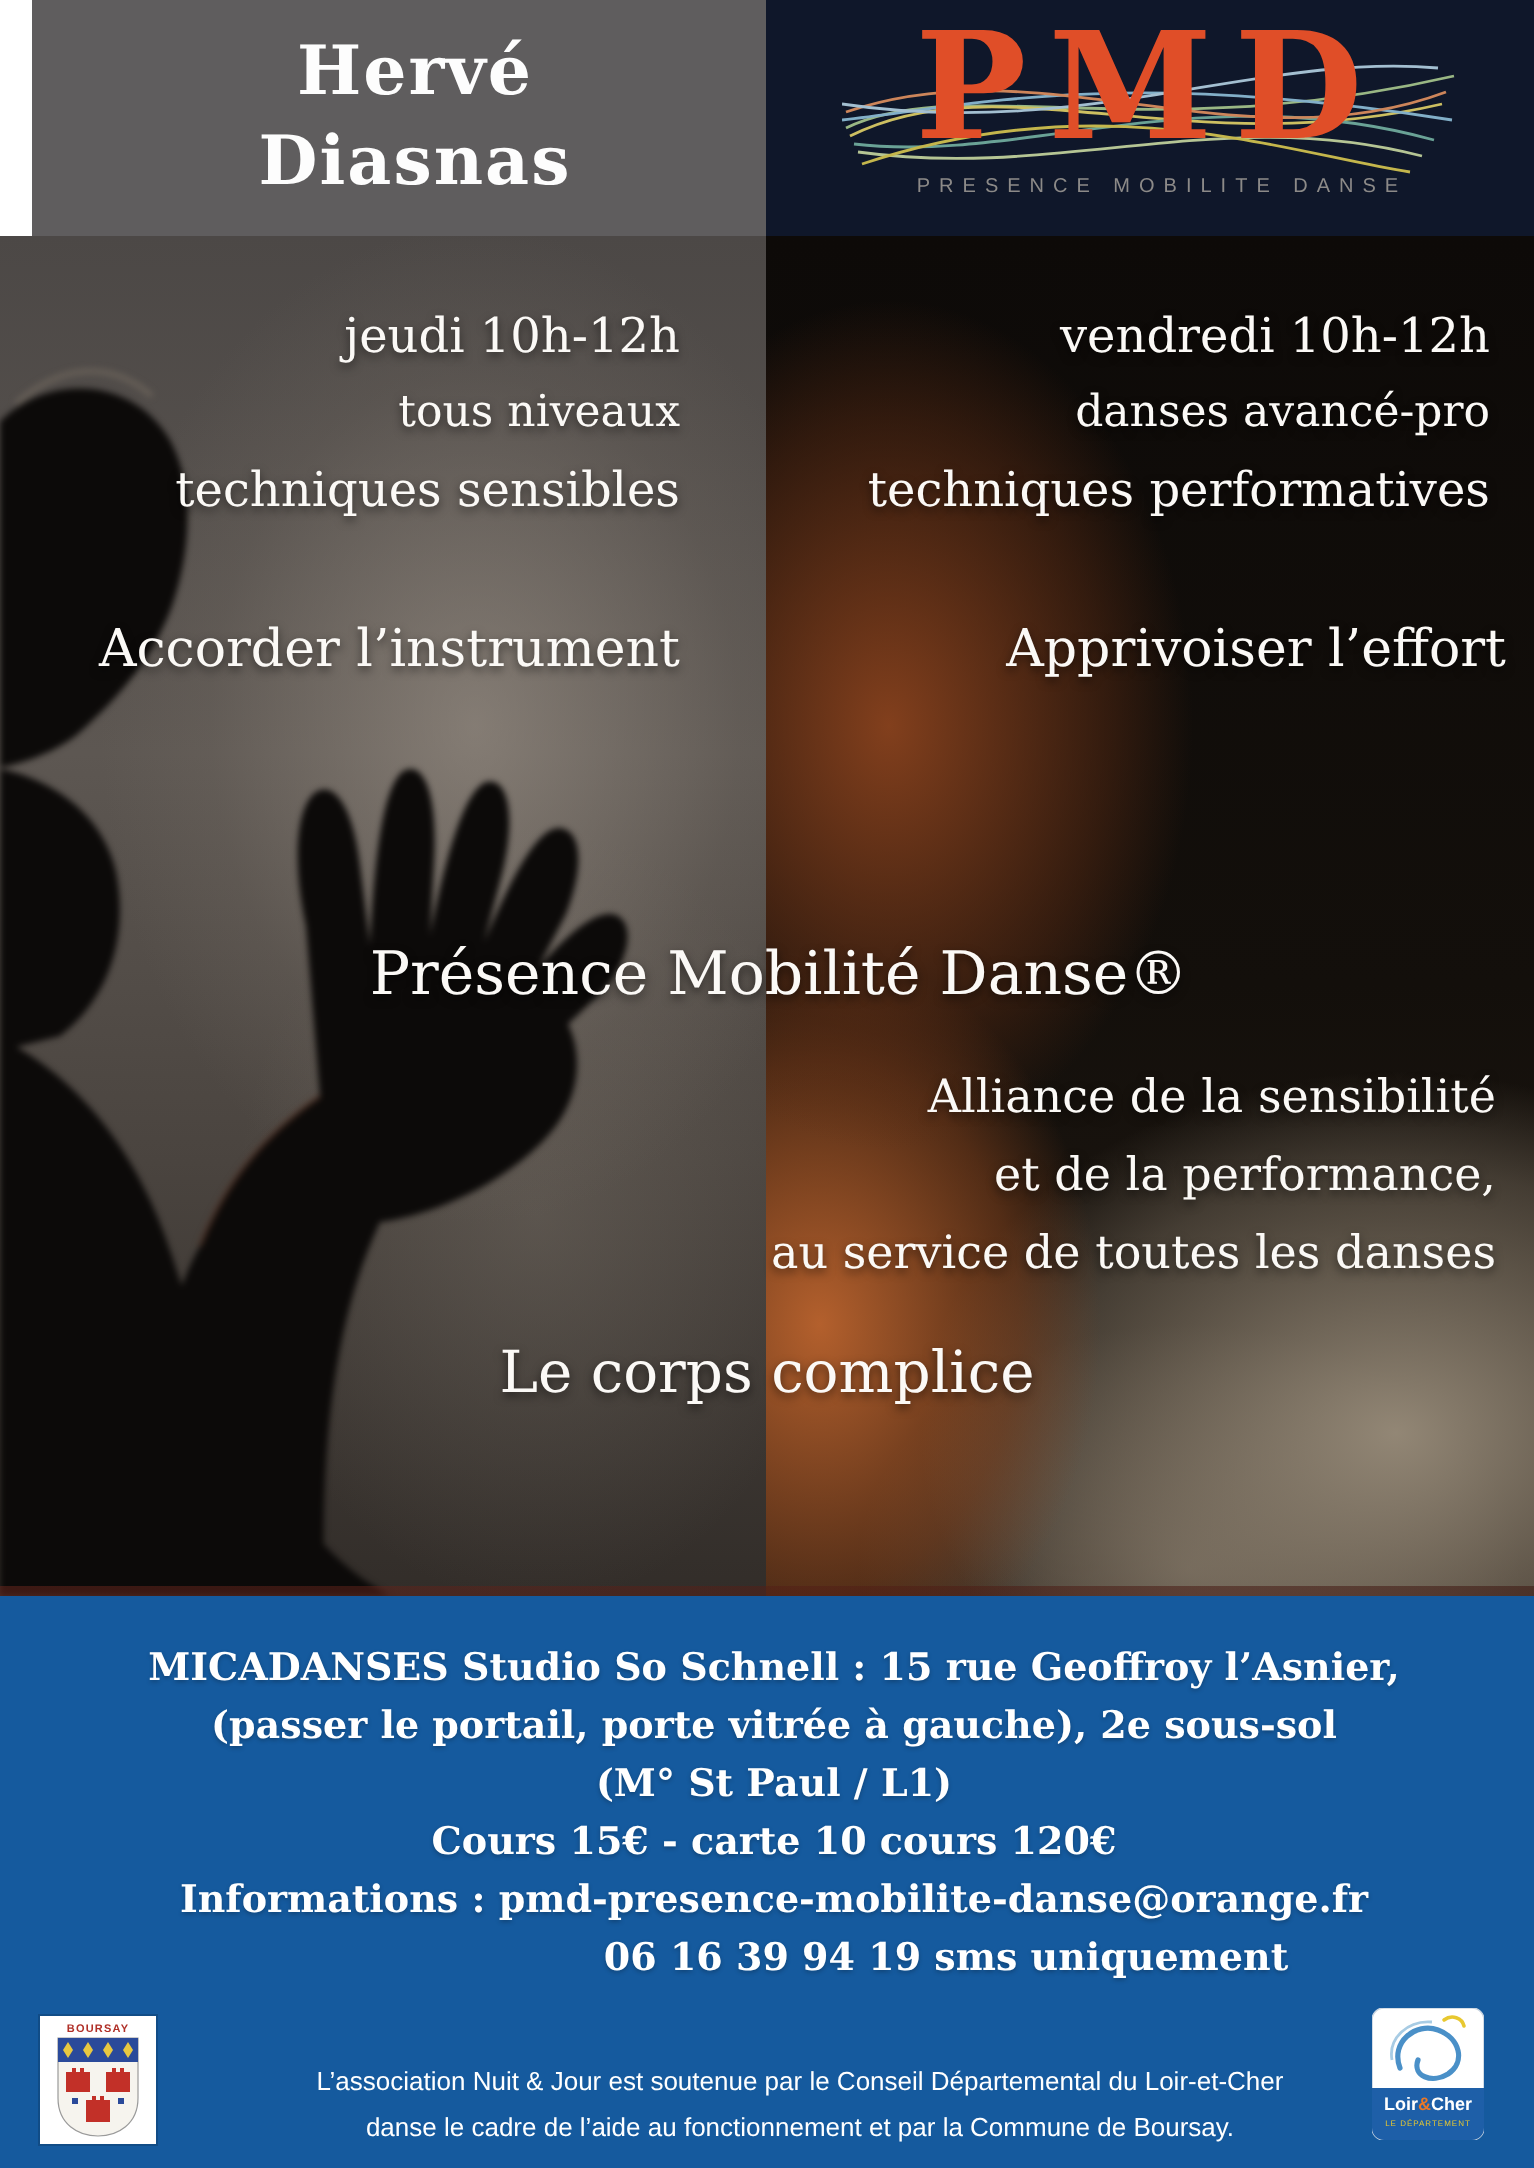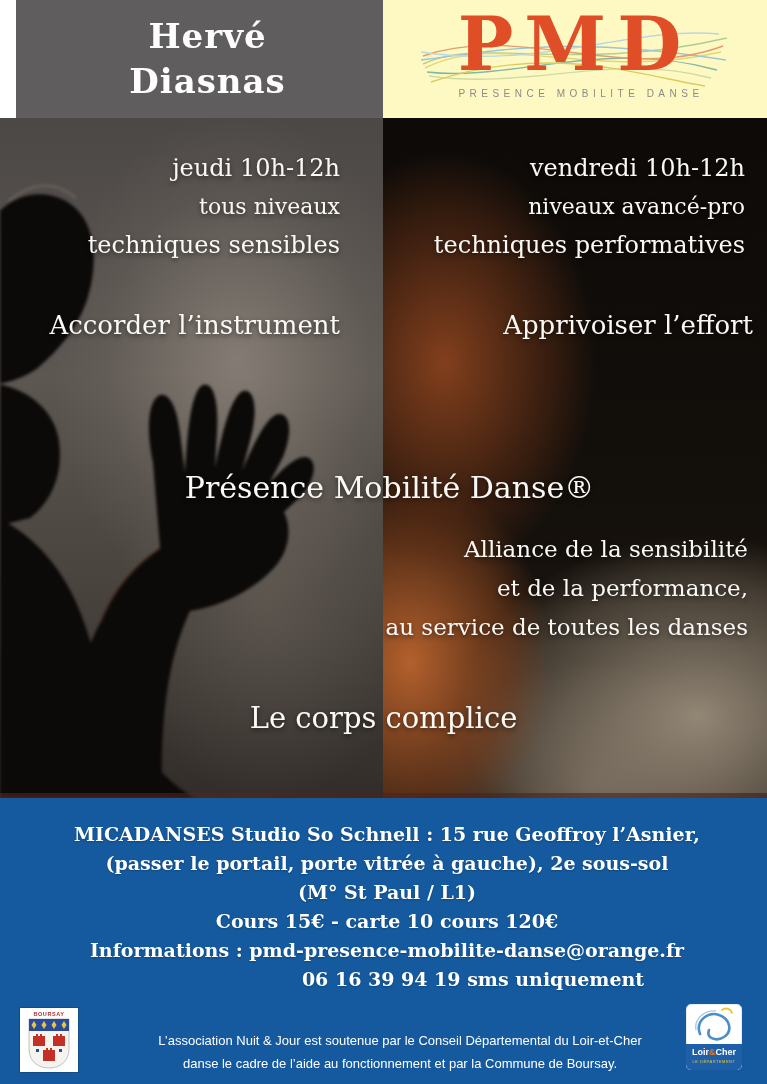--- a/index.html
+++ b/index.html
@@ -3,21 +3,21 @@
 <meta charset="utf-8">
 <style>
   html,body{margin:0;padding:0;background:#ffffff;}
   .poster{position:relative;width:767px;height:1084px;overflow:hidden;background:#fff;
           font-family:"DejaVu Serif","Liberation Serif",serif;}
 
   
   .hdr-left{position:absolute;left:0;top:0;width:383px;height:118px;background:#5f5d5e;
             display:flex;flex-direction:column;justify-content:center;align-items:center;margin-left:16px;}
   .artist-line{color:#fdfdfd;font-size:34px;font-weight:bold;line-height:45px;letter-spacing:1px;}
-  .hdr-right{position:absolute;left:383px;top:0;width:384px;height:118px;background:#fef9c3;}
+  .hdr-right{position:absolute;left:383px;top:0;width:384px;height:118px;background:#0f172a;}
   .waves{position:absolute;left:38px;top:12px;}
   .pmd-letters{position:absolute;left:0;top:2px;width:100%;text-align:center;
                font-size:74px;font-weight:bold;color:#e04e28;letter-spacing:11px;line-height:84px;}
   .pmd-tag{position:absolute;left:6px;top:88px;width:100%;text-align:center;
            font-family:"Liberation Sans",sans-serif;font-size:10px;color:#8c8a88;letter-spacing:4.5px;}
 
   
   .photo{position:absolute;left:0;top:118px;width:767px;height:680px;overflow:hidden;}
   .ph-left{position:absolute;left:0;top:0;width:383px;height:680px;
     background:
@@ -40,21 +40,21 @@
   .sched-l{right:427px;}
   .sched-r{right:22px;}
   .s1{font-size:24px;line-height:40px;}
   .s2{font-size:22px;line-height:38px;}
   .s3{font-size:24px;line-height:38px;}
   .motto{font-size:26px;}
   .motto-l{top:192px;right:427px;}
   .motto-r{top:192px;right:14px;text-align:right;}
   .c-title{top:352px;left:6px;width:100%;text-align:center;font-size:30px;}
   .para{top:412px;right:19px;text-align:right;font-size:23px;line-height:39px;}
-  .slogan{top:583px;left:0;width:100%;text-align:center;font-size:29px;}
+  .slogan{top:551px;left:0;width:100%;text-align:center;font-size:29px;}
 
   
   .info{position:absolute;left:0;top:798px;width:767px;height:286px;background:#155a9e;color:#ffffff;}
   .info-lines{position:absolute;left:0;top:22px;width:100%;padding-left:7px;box-sizing:border-box;
               text-align:center;font-weight:bold;font-size:19px;line-height:29px;
               text-shadow:0 1px 2px rgba(0,0,0,.25);}
   .info-line.shift{transform:translateX(86px);}
 
   .sp-text{position:absolute;left:140px;top:231px;width:520px;text-align:center;
            font-family:"Liberation Sans",sans-serif;font-size:13px;line-height:23px;color:#fff;}
@@ -105,21 +105,21 @@
     <div class="ph-right"></div>
     <div class="photo-edge"></div>
 
     <div class="ovl sched sched-l">
       <div class="s1">jeudi 10h-12h</div>
       <div class="s2">tous niveaux</div>
       <div class="s3">techniques sensibles</div>
     </div>
     <div class="ovl sched sched-r">
       <div class="s1">vendredi  10h-12h</div>
-      <div class="s2">niveaux avancé-pro</div>
+      <div class="s2">danses avancé-pro</div>
       <div class="s3">techniques performatives</div>
     </div>
     <div class="ovl motto motto-l">Accorder l’instrument</div>
     <div class="ovl motto motto-r">Apprivoiser l’effort</div>
 
     <div class="ovl c-title">Présence Mobilité Danse®</div>
 
     <div class="ovl para">
       <div>Alliance de la sensibilité</div>
       <div>et de la performance,</div>

